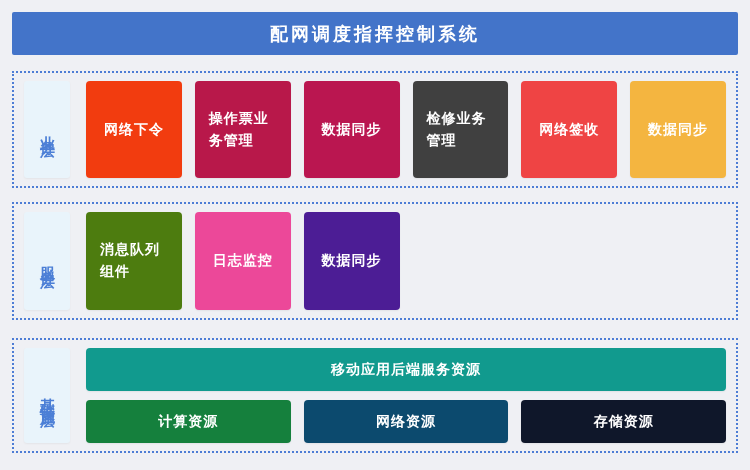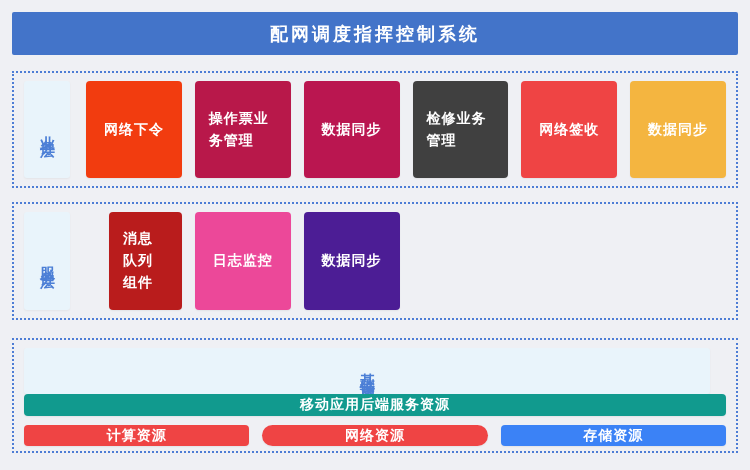--- a/index.html
+++ b/index.html
@@ -19,21 +19,21 @@
   }
 
   .layer {
     box-sizing: border-box;
     border: 2px dotted #4E7DD5;
     display: flex;
     padding: 8px 10px;
   }
   .layer-1 { height: 117px; margin-top: 16px; }
   .layer-2 { height: 118px; margin-top: 14px; }
-  .layer-3 { height: 115px; margin-top: 18px; flex-direction: column; }
+  .layer-3 { height: 115px; margin-top: 18px; }
 
   .layer-label {
     flex: 0 0 46px;
     margin-right: 16px;
     border-radius: 3px;
     display: flex; align-items: center; justify-content: center;
     writing-mode: vertical-rl;
     text-orientation: upright;
     font-size: 15px; font-weight: bold; letter-spacing: 4px;
     box-shadow: 0 1px 2px rgba(0,0,0,0.05);
@@ -77,29 +77,29 @@
       <div class="box" style="background: rgb(186, 22, 80);">数据同步</div>
       <div class="box" style="background: #404040;">检修业务管理</div>
       <div class="box" style="background: #ef4444;">网络签收</div>
       <div class="box" style="background: rgb(244, 181, 64);">数据同步</div>
     </div>
   </section>
 
   <section class="layer layer-2" style="border-color: rgb(78, 125, 213);">
     <div class="layer-label" style="background: rgb(233, 244, 251); color: rgb(76, 127, 214);">服务层</div>
     <div class="grid">
-      <div class="box" style="background: #b91c1c; margin-left: 23px;">消息队列组件</div>
+      <div class="box" style="background: #4d7c0f;">消息队列组件</div>
       <div class="box" style="background: #ec4899;">日志监控</div>
       <div class="box" style="background: #4c1d95;">数据同步</div>
     </div>
   </section>
 
   <section class="layer layer-3" style="border-color: rgb(78, 125, 213);">
     <div class="layer-label" style="background: rgb(233, 244, 251); color: rgb(76, 127, 214);">基础设施层</div>
     <div class="grid grid-infra">
       <div class="box box-wide" style="background: rgb(17, 154, 142);">移动应用后端服务资源</div>
-      <div class="box box-span2" style="background: #ef4444;">计算资源</div>
-      <div class="box box-span2" style="background: #ef4444; border-radius: 12px;">网络资源</div>
-      <div class="box box-span2" style="background: #3b82f6;">存储资源</div>
+      <div class="box box-span2" style="background: #15803d;">计算资源</div>
+      <div class="box box-span2" style="background: #0c4a6e;">网络资源</div>
+      <div class="box box-span2" style="background: #0f172a;">存储资源</div>
     </div>
   </section>
 
 </div>
 
 </body></html>

